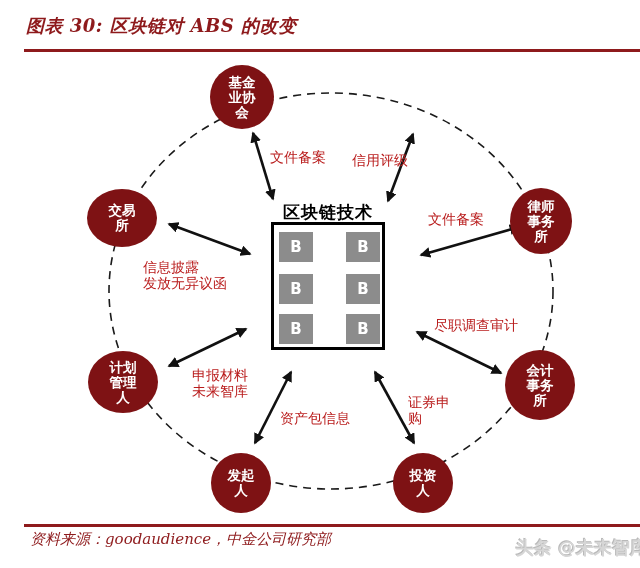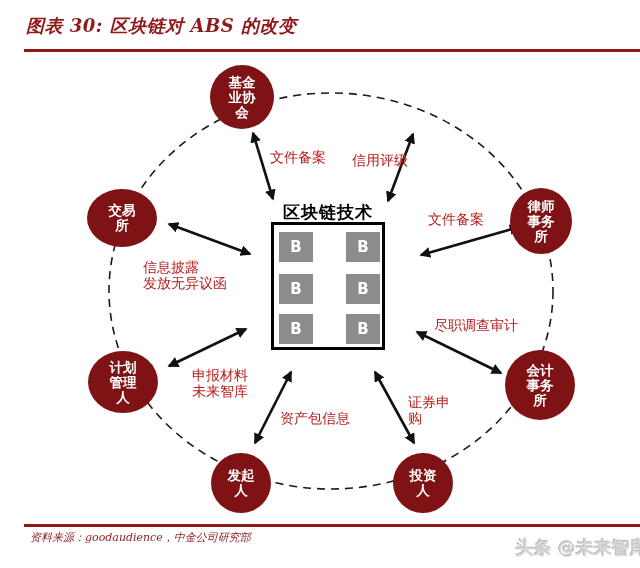--- a/index.html
+++ b/index.html
@@ -19,21 +19,21 @@
     font-family:"DejaVu Serif","Liberation Serif",serif;
     font-size:18px;font-weight:bold;font-style:italic;
     color:var(--accent-red);letter-spacing:.5px;white-space:nowrap;
   }
   .rule{position:absolute;left:8px;width:624px;height:3px;background:var(--accent-red);}
   .rule-top{top:49px;}
   .rule-bottom{top:524px;height:2.5px;}
   .source-line{
     position:absolute;left:14px;top:530px;
     font-family:"DejaVu Serif","Liberation Serif",serif;
-    font-size:11px;font-style:italic;font-weight:500;
+    font-size:15px;font-style:italic;font-weight:500;
     color:var(--accent-red);white-space:nowrap;
   }
   .watermark{
     position:absolute;right:8px;top:536px;
     font-size:18px;font-weight:bold;color:var(--wm-gray);
     text-shadow:-1px -1px 0 #b9b9b9, 1px 1px 0 #ffffff;
     white-space:nowrap;
   }
   svg.diagram{position:absolute;left:0;top:0;z-index:1;}
   .node{

